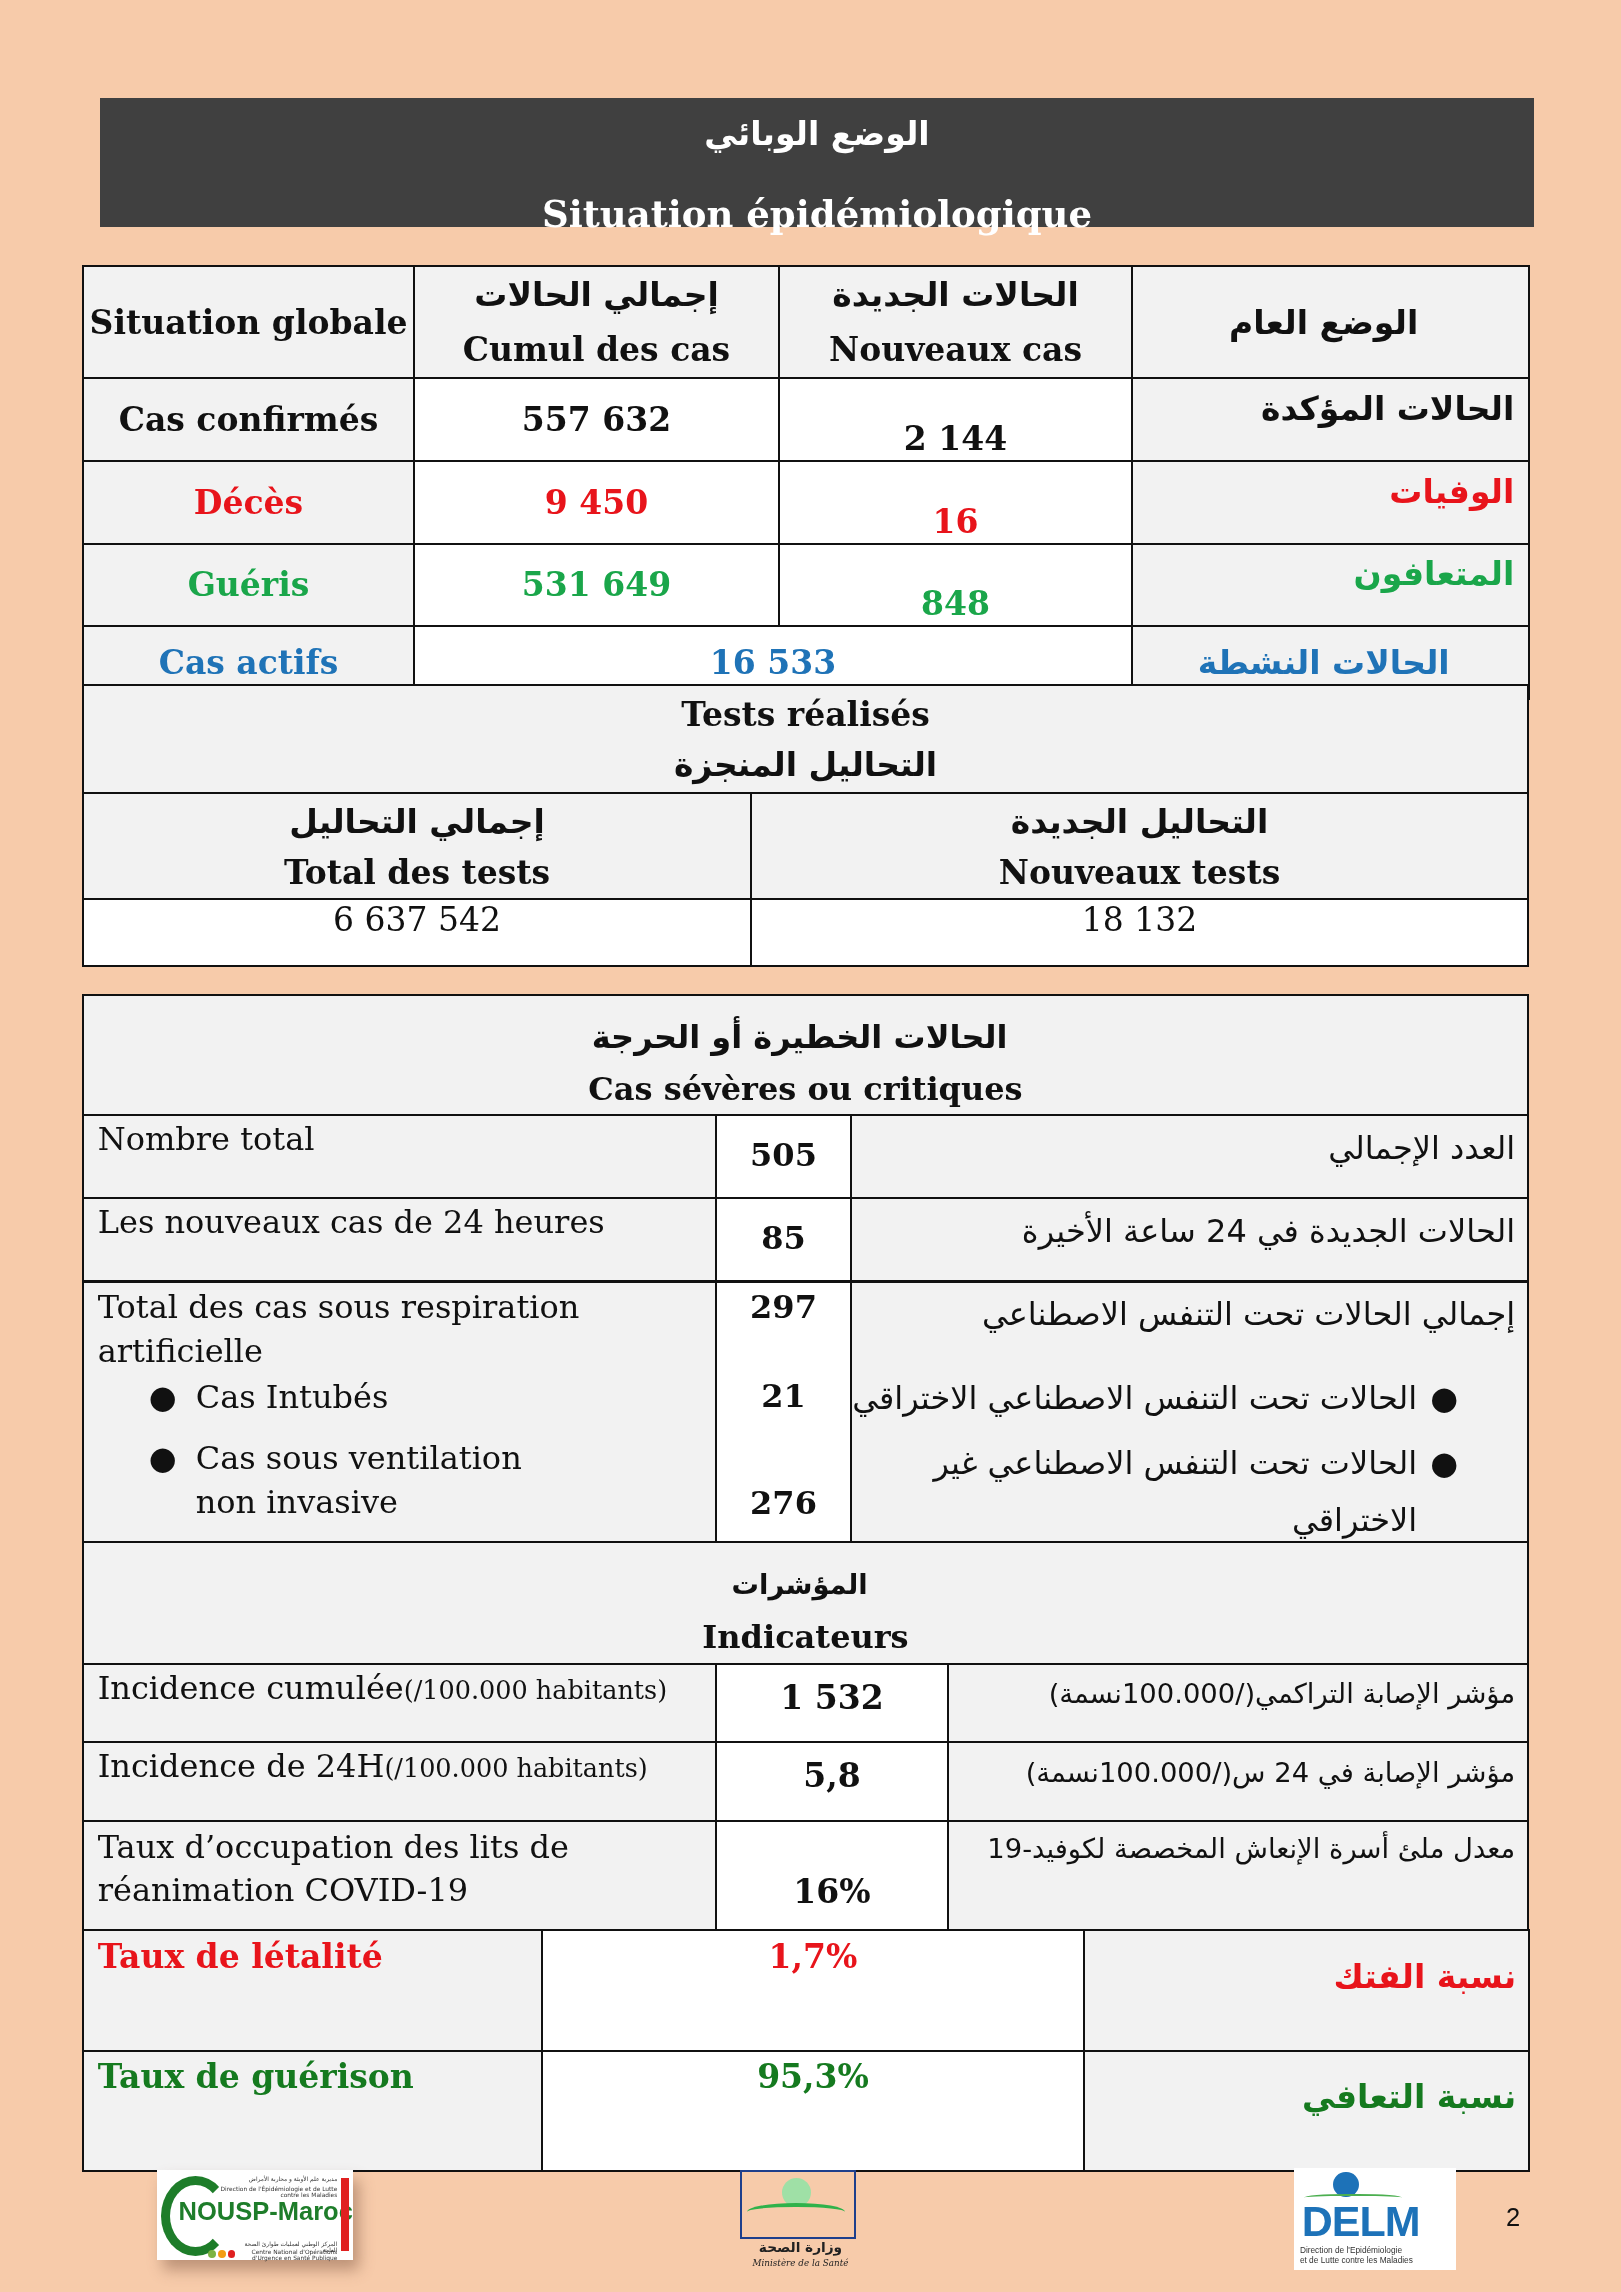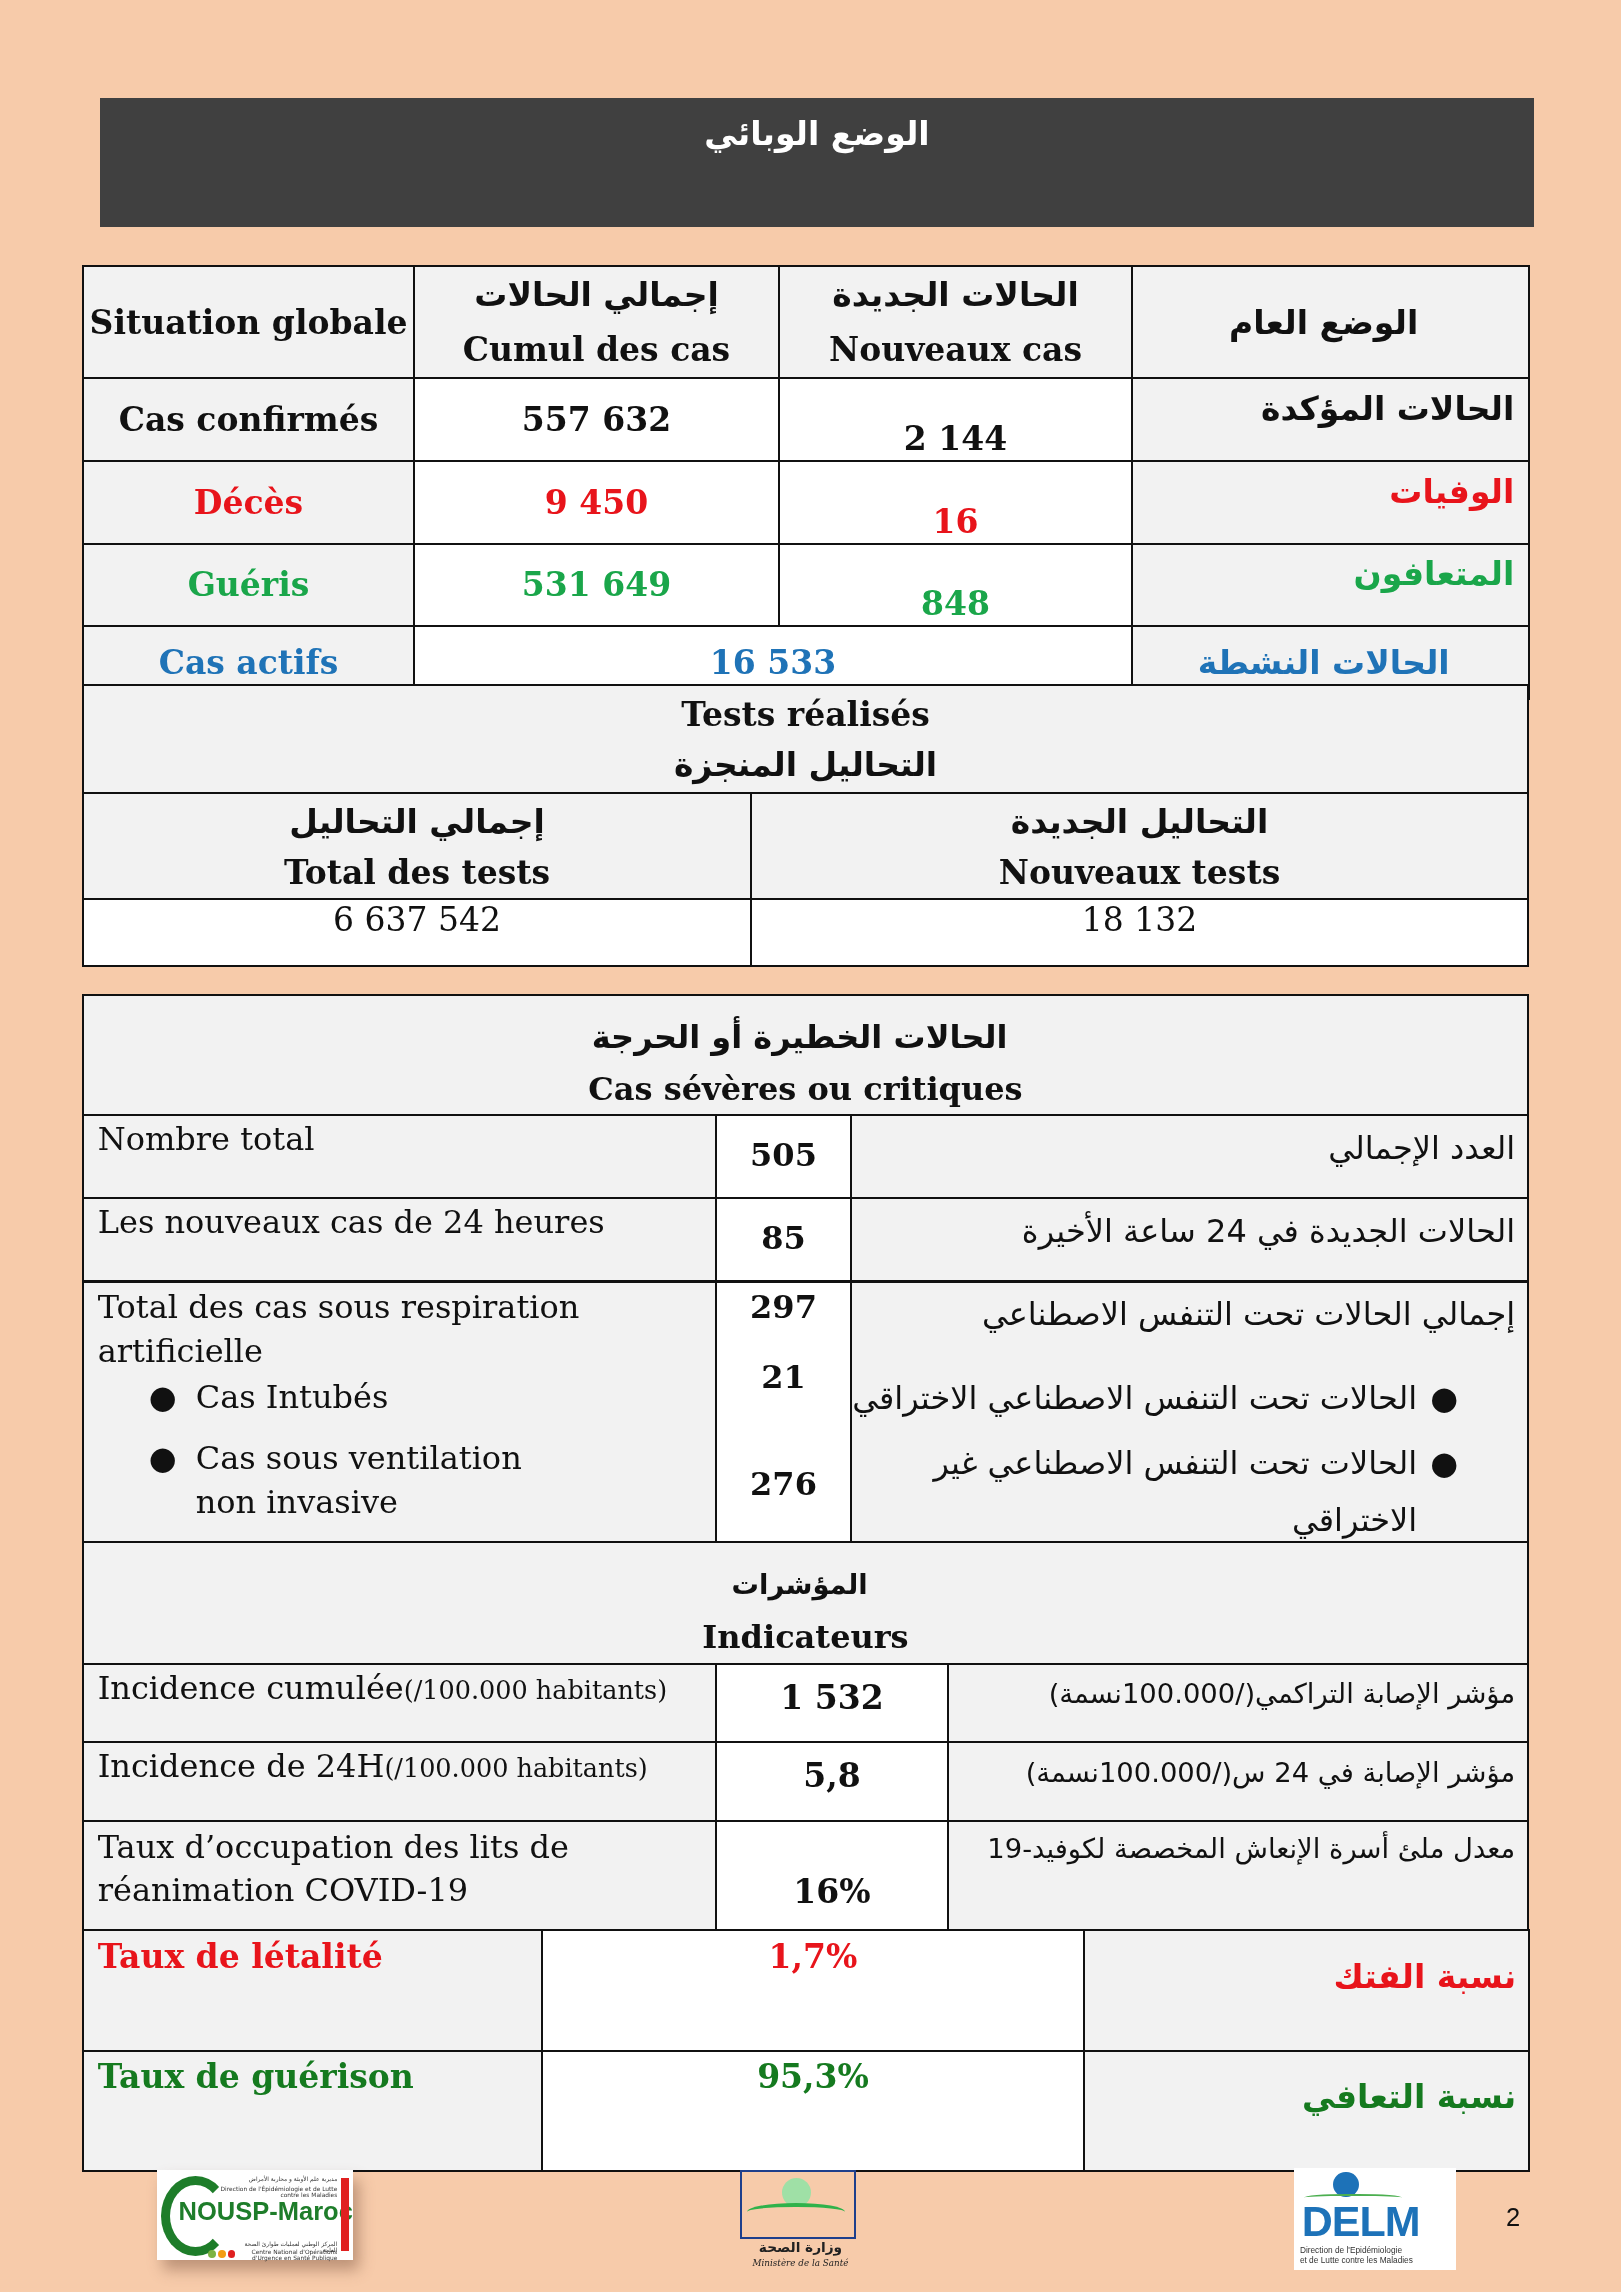--- a/index.html
+++ b/index.html
@@ -98,20 +98,21 @@
   .logo-delm .word { position: absolute; left: 7.8px; top: 29px; font-family: "Liberation Sans", sans-serif; font-weight: bold; font-size: 43px; color: #1d72b8; letter-spacing: -1px; }
   .logo-delm .sub { position: absolute; left: 5.9px; top: 78px; font-size: 8.3px; font-family: "Liberation Sans", sans-serif; color: #333; line-height: 9.8px; }
 
   .page-num { left: 1506px; top: 2203px; font-family: "Liberation Sans", sans-serif; font-size: 25.5px; color: #111; }
 </style>
 </head>
 <body>
 
 <div class="abs banner">
   <div class="ar">الوضع الوبائي</div>
+  <div class="fr">Situation épidémiologique</div>
 </div>
 
 <table id="t1" class="abs">
   <colgroup>
       <col style="width:331px">
       <col style="width:365px">
       <col style="width:353px">
       <col style="width:397px">
     </colgroup>
   <tbody>
@@ -206,21 +207,21 @@
     <td class="g rtl">الحالات الجديدة في 24 ساعة الأخيرة</td>
   </tr>
   <tr class="big">
     <td class="g lbl" style="border-top-width:3.9px;line-height:44px;padding-top:2px">
       <div style="padding-right:98px">Total des cas sous respiration artificielle</div>
       <div class="bl-item" style="margin-top:2px"><span class="dot">●</span><span>Cas Intubés</span></div>
       <div class="bl-item" style="margin-top:17.6px;padding-right:147px"><span class="dot">●</span><span>Cas sous ventilation non invasive</span></div>
     </td>
     <td class="w num" style="border-top-width:3.9px;padding-top:2px;line-height:44px">
       <div>297</div>
-      <div style="margin-top:26px">21</div>
+      <div style="margin-top:45px">21</div>
       <div style="margin-top:63px">276</div>
     </td>
     <td class="g rtl" style="border-top-width:3.9px;line-height:45px;padding-top:9.8px">
       <div>إجمالي الحالات تحت التنفس الاصطناعي</div>
       <div class="ar-bl-item" style="margin-top:39px"><span class="dot">●</span><span>الحالات تحت التنفس الاصطناعي الاختراقي</span></div>
       <div class="ar-bl-item" style="margin-top:13.7px;padding-left:59px;line-height:57px"><span class="dot">●</span><span>الحالات تحت التنفس الاصطناعي غير الاختراقي</span></div>
     </td>
   </tr>
 </tbody>
   </table>

